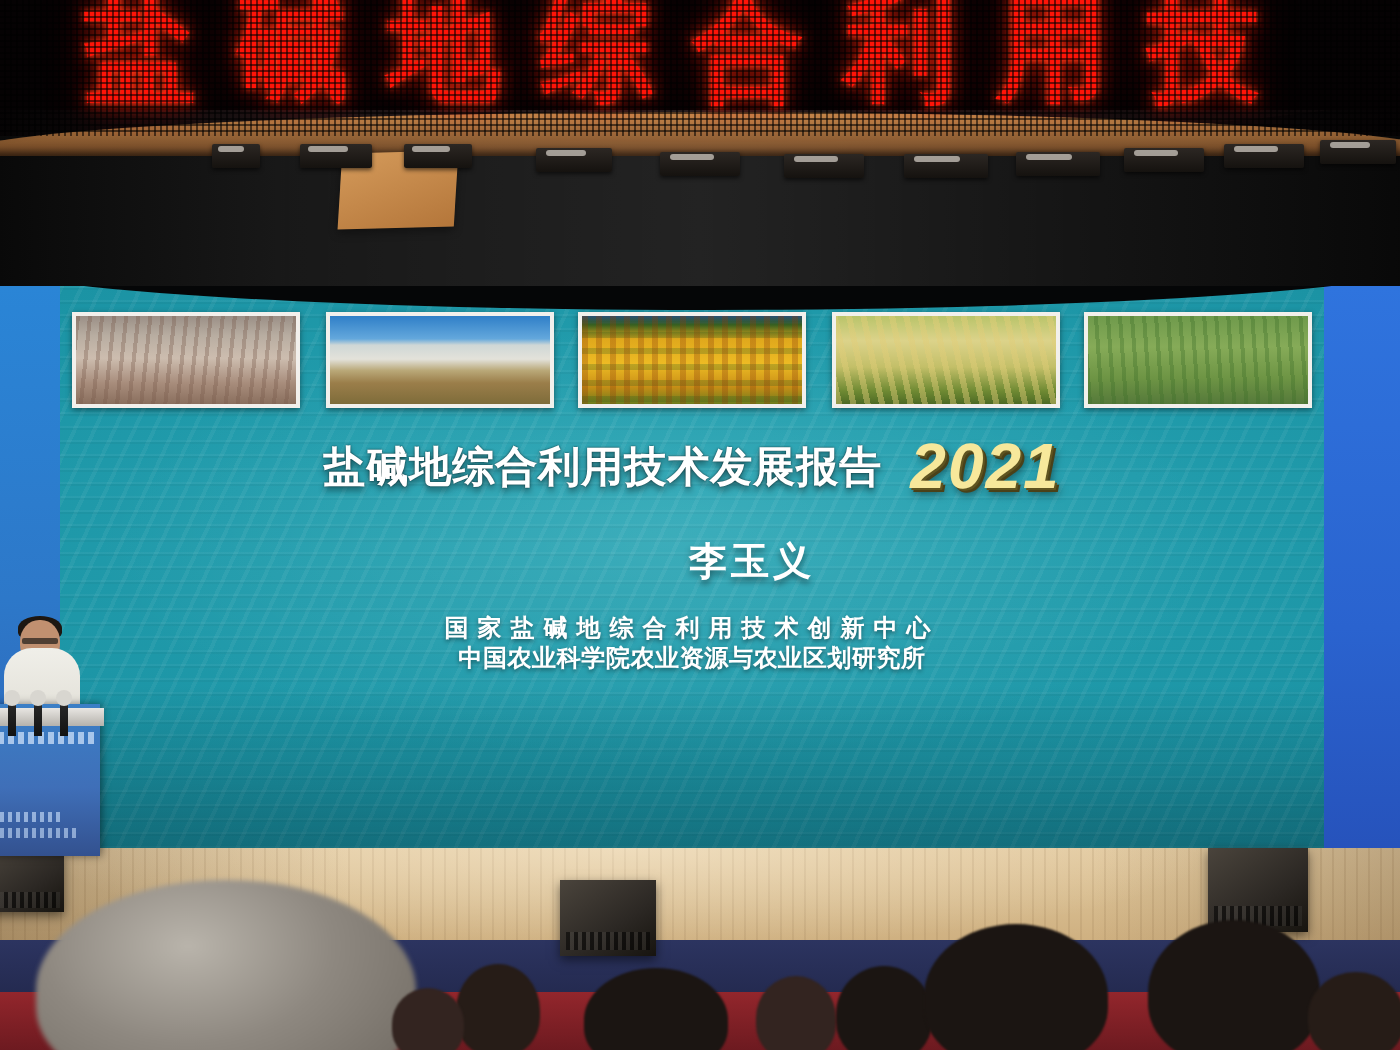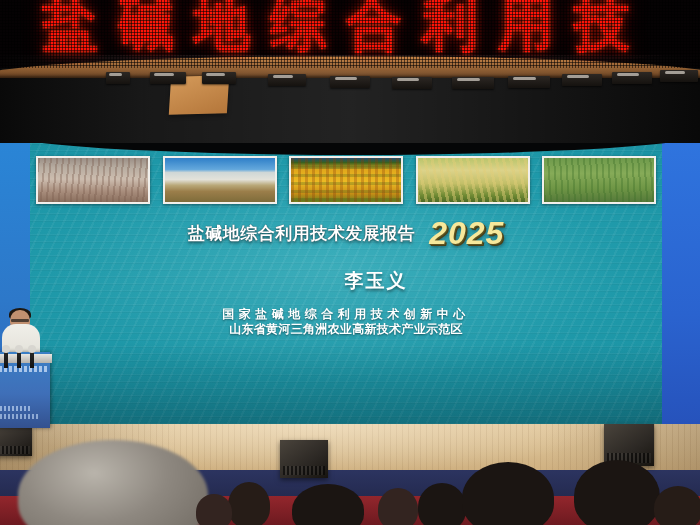--- a/index.html
+++ b/index.html
@@ -220,21 +220,21 @@
   
   .title-row {
     position: absolute;
     left: 0; top: 72px;
     width: 632px;
     text-align: center;
     white-space: nowrap;
     z-index: 4;
   }
   .title-main {
-    font-size: 17px;
+    font-size: 21px;
     font-weight: 700;
     color: #ffffff;
     letter-spacing: .5px;
     text-shadow: 0 2px 3px rgba(0,0,0,.45), 0 0 1px rgba(0,0,0,.7);
     vertical-align: middle;
   }
   .title-year {
     display: inline-block;
     margin-left: 14px;
     font-size: 32px;
@@ -485,28 +485,28 @@
         </div>
         <div class="photo">
           <div class="img img-sorghum"></div>
         </div>
         <div class="photo">
           <div class="img img-grass"></div>
         </div>
       </div>
 
       <div class="title-row">
-        <span class="title-main">盐碱地综合利用技术发展报告</span><span class="title-year">2025</span>
+        <span class="title-main">盐碱地综合利用技术发展报告</span><span class="title-year">2021</span>
       </div>
 
       <div class="presenter">李玉义</div>
 
       <div class="orgs">
         <div class="org-sp1">国家盐碱地综合利用技术创新中心</div>
-        <div class="org-sp4">山东省黄河三角洲农业高新技术产业示范区</div>
+        <div class="org-sp4">中国农业科学院农业资源与农业区划研究所</div>
       </div>
 
     </div>
   </div>
 
   <div class="podium-block">
     <div class="speaker-hair"></div>
     <div class="speaker-head"></div>
     <div class="speaker-glasses"></div>
     <div class="speaker-body"></div>

